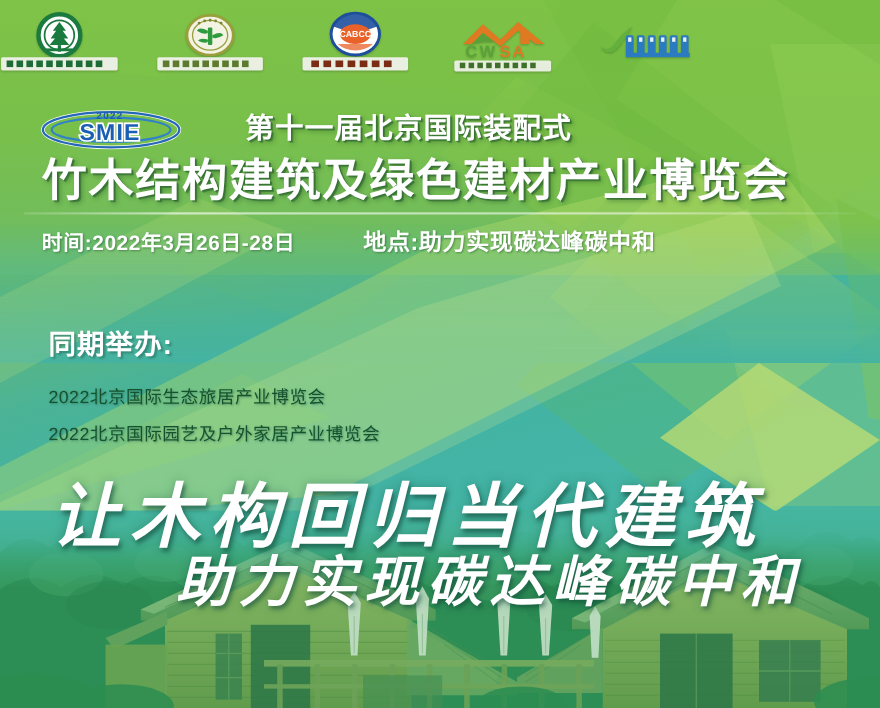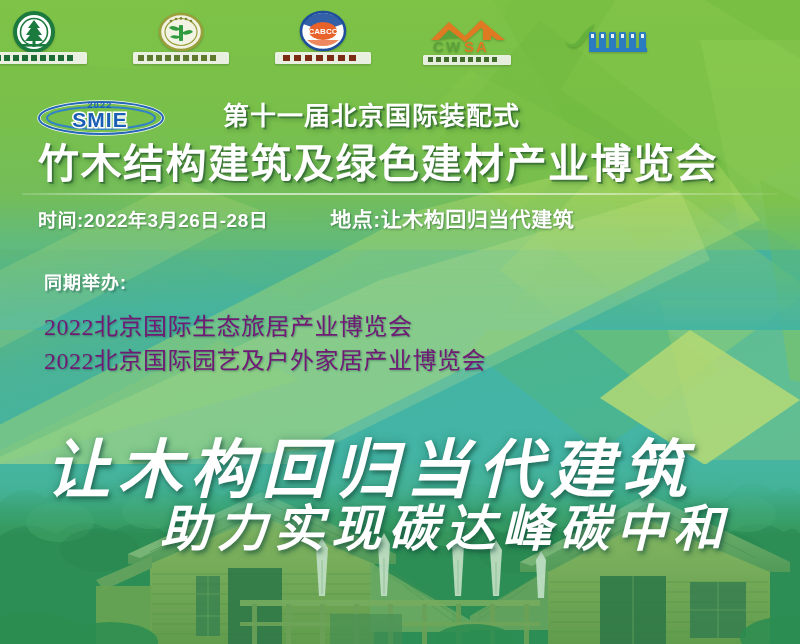--- a/index.html
+++ b/index.html
@@ -61,21 +61,21 @@
   .photo svg{display:block;}
   .photo-fade{
     position:absolute;left:0;top:0;width:800px;height:70px;
     background:linear-gradient(180deg,#45b5a0 0%,rgba(69,181,160,0.80) 35%,rgba(69,181,160,0.25) 72%,rgba(69,181,160,0) 100%);
     pointer-events:none;
   }
 
   
   .logo-strip{
     position:absolute;left:0;top:8px;width:644px;height:62px;
-    display:flex;align-items:center;justify-content:center;gap:36px;
+    display:flex;align-items:center;justify-content:center;gap:26px;
   }
   .logo{position:relative;display:flex;flex-direction:column;align-items:center;justify-content:flex-start;}
   .logo svg{display:block;filter:drop-shadow(0 1px 1px rgba(0,0,0,0.22));}
 
   
   .headline-row{
     position:absolute;left:36px;top:92px;width:740px;height:48px;
     display:flex;align-items:center;gap:24px;
   }
   .smie-logo{width:130px;height:42px;flex:0 0 130px;}
@@ -108,28 +108,28 @@
   }
   .meta-place{
     font-size:21px;font-weight:bold;color:#ffffff;letter-spacing:0.5px;white-space:nowrap;
     margin-left:62px;
     text-shadow:1px 1px 2px rgba(35,85,45,0.55);
   }
 
   
   .concurrent{position:absolute;left:44px;top:268px;width:600px;}
   .concurrent-title{
-    font-size:18px;font-weight:bold;color:#ffffff;letter-spacing:1px;
+    font-size:25px;font-weight:bold;color:#ffffff;letter-spacing:1px;
     text-shadow:2px 2px 2px rgba(30,80,70,0.45);
     margin-bottom:16px;
+    margin-top:25px;
   }
   .concurrent-item{
-    font-size:24px;color:#701a75;letter-spacing:0.5px;line-height:34px;
+    font-size:16px;color:#14532d;letter-spacing:0.5px;line-height:34px;
     text-shadow:1px 1px 2px rgba(30,80,70,0.45);
-    font-family:Liberation Serif, serif;
   }
 
   
   .slogan1,.slogan2{
     position:absolute;
     font-family:"DejaVu Serif","Liberation Serif",serif;
     font-weight:bold;
     font-style:italic;
     color:#ffffff;
     white-space:nowrap;
@@ -518,21 +518,21 @@
         <text x="64" y="13" font-family="Liberation Sans, sans-serif" font-size="9" font-weight="bold" fill="#1a5fb4" text-anchor="middle" letter-spacing="1.2">2022</text>
         <text x="64" y="32" font-family="Liberation Sans, sans-serif" font-size="21" font-weight="bold" fill="#1a5fb4" stroke="#ffffff" stroke-width="3" paint-order="stroke" text-anchor="middle" letter-spacing="1">SMIE</text>
       </svg>
     </div>
     <div class="h1-a">第十一届北京国际装配式</div>
   </div>
   <div class="h1-b">竹木结构建筑及绿色建材产业博览会</div>
 
   <div class="meta">
     <div class="meta-time">时间:2022年3月26日-28日</div>
-    <div class="meta-place">地点:让木构回归当代建筑</div>
+    <div class="meta-place">地点:助力实现碳达峰碳中和</div>
   </div>
 
   <div class="concurrent">
     <div class="concurrent-title">同期举办:</div>
     <div class="concurrent-item">2022北京国际生态旅居产业博览会</div>
     <div class="concurrent-item">2022北京国际园艺及户外家居产业博览会</div>
   </div>
 
   <div class="slogan1">让木构回归当代建筑</div>
   <div class="slogan2">助力实现碳达峰碳中和</div>

